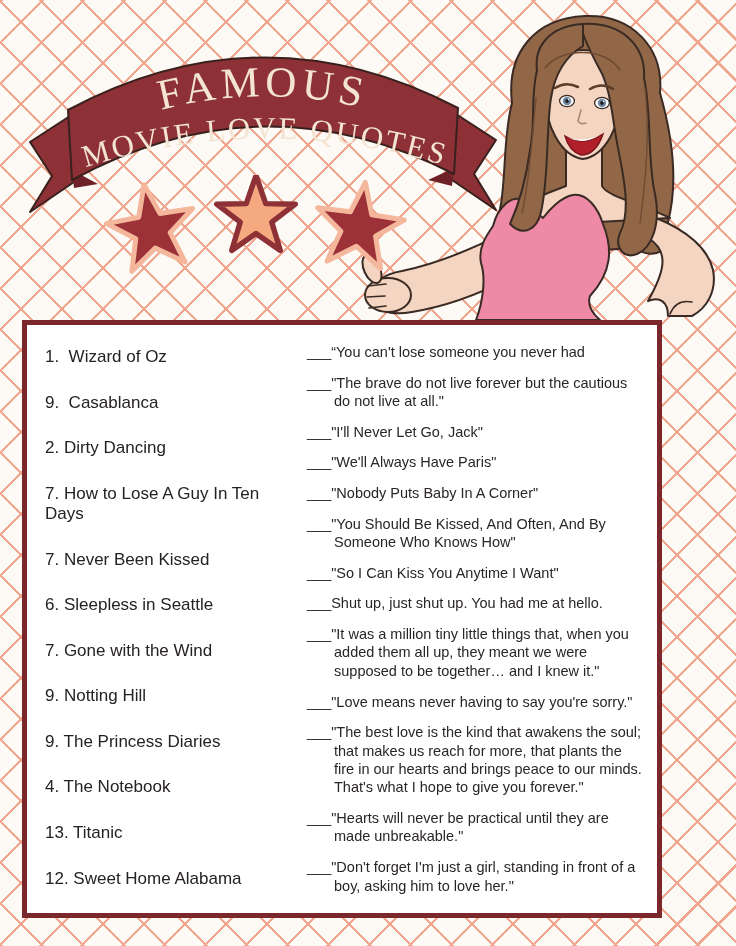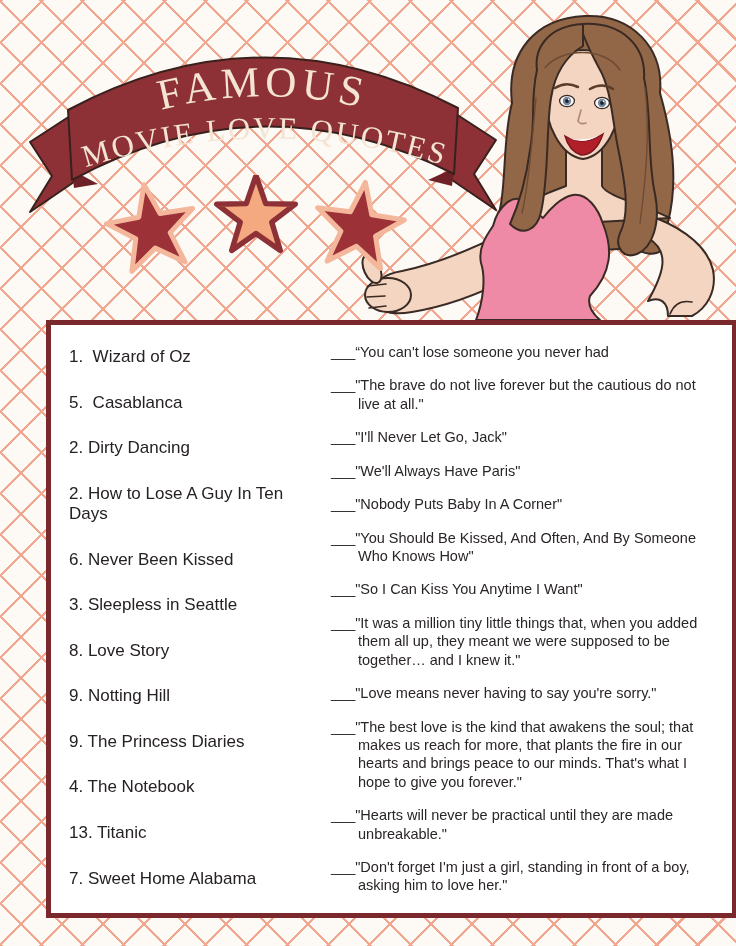--- a/index.html
+++ b/index.html
@@ -9,23 +9,23 @@
     background-image:
       repeating-linear-gradient(45deg,  #f1a78f 0 2.5px, transparent 2.5px 29px),
       repeating-linear-gradient(135deg, #f1a78f 0 2.5px, transparent 2.5px 29px);
     font-family:"Liberation Sans", sans-serif;
   }
   .banner-svg{position:absolute;left:18px;top:46px;z-index:2;}
   .stars-svg{position:absolute;left:95px;top:175px;z-index:2;}
   .woman-svg{position:absolute;left:340px;top:8px;z-index:1;}
   .banner-text{font-family:"Liberation Serif", serif;fill:#f3e4d3;}
   .quote-box{
-    position:absolute;left:22px;top:320px;width:691px;height:598px;
+    position:absolute;left:22px;top:320px;width:640px;height:598px;
     box-sizing:border-box;background:#ffffff;border:5px solid #7b282c;
-    display:flex;padding:14px 12px 14px 18px;z-index:3;margin-left:24px;
+    display:flex;padding:14px 12px 14px 18px;z-index:3;
   }
   .movies-col{
     width:250px;flex:0 0 250px;display:flex;flex-direction:column;
     justify-content:space-between;padding:8px 0 10px 0;
   }
   .quotes-col{
     flex:1;display:flex;flex-direction:column;
     justify-content:space-between;padding:4px 0 4px 12px;
   }
   .movie{
@@ -127,40 +127,41 @@
       <circle cx="263.6" cy="93.4" r="0.8" fill="#ffffff"></circle>
       <path d="M241,102 L238,113 Q240,117 246,115" fill="none" stroke="#b08772" stroke-width="1.6" stroke-linecap="round"></path>
       <path d="M225,128 Q243,139 263,126 Q256,147 241,147 Q229,143 225,128 Z" fill="#b11f29" stroke="#7a1520" stroke-width="1.4"></path>
       <path d="M229,130 Q243,137 258,128 Q243,134 229,130 Z" fill="#ffffff"></path>
     </g>
   </svg>
 
   <div class="quote-box">
     <div class="movies-col">
       <div class="movie">1.  Wizard of Oz</div>
-      <div class="movie">5.  Casablanca</div>
+      <div class="movie">9.  Casablanca</div>
       <div class="movie">2. Dirty Dancing</div>
-      <div class="movie">2. How to Lose A Guy In Ten Days</div>
-      <div class="movie">6. Never Been Kissed</div>
-      <div class="movie">3. Sleepless in Seattle</div>
-      <div class="movie">8. Love Story</div>
+      <div class="movie">7. How to Lose A Guy In Ten Days</div>
+      <div class="movie">7. Never Been Kissed</div>
+      <div class="movie">6. Sleepless in Seattle</div>
+      <div class="movie">7. Gone with the Wind</div>
       <div class="movie">9. Notting Hill</div>
       <div class="movie">9. The Princess Diaries</div>
       <div class="movie">4. The Notebook</div>
       <div class="movie">13. Titanic</div>
-      <div class="movie">7. Sweet Home Alabama</div>
+      <div class="movie">12. Sweet Home Alabama</div>
     </div>
     <div class="quotes-col">
       <div class="quote">___“You can't lose someone you never had</div>
       <div class="quote">___"The brave do not live forever but the cautious do not live at all."</div>
       <div class="quote">___"I'll Never Let Go, Jack"</div>
       <div class="quote">___"We'll Always Have Paris"</div>
       <div class="quote">___"Nobody Puts Baby In A Corner"</div>
       <div class="quote">___"You Should Be Kissed, And Often, And By Someone Who Knows How"</div>
       <div class="quote">___"So I Can Kiss You Anytime I Want"</div>
+      <div class="quote">___Shut up, just shut up. You had me at hello.</div>
       <div class="quote">___"It was a million tiny little things that, when you added them all up, they meant we were supposed to be together… and I knew it."</div>
       <div class="quote">___"Love means never having to say you're sorry."</div>
       <div class="quote">___"The best love is the kind that awakens the soul; that makes us reach for more, that plants the fire in our hearts and brings peace to our minds. That's what I hope to give you forever."</div>
       <div class="quote">___"Hearts will never be practical until they are made unbreakable."</div>
       <div class="quote">___"Don't forget I'm just a girl, standing in front of a boy, asking him to love her."</div>
     </div>
   </div>
 
 </div>
 

